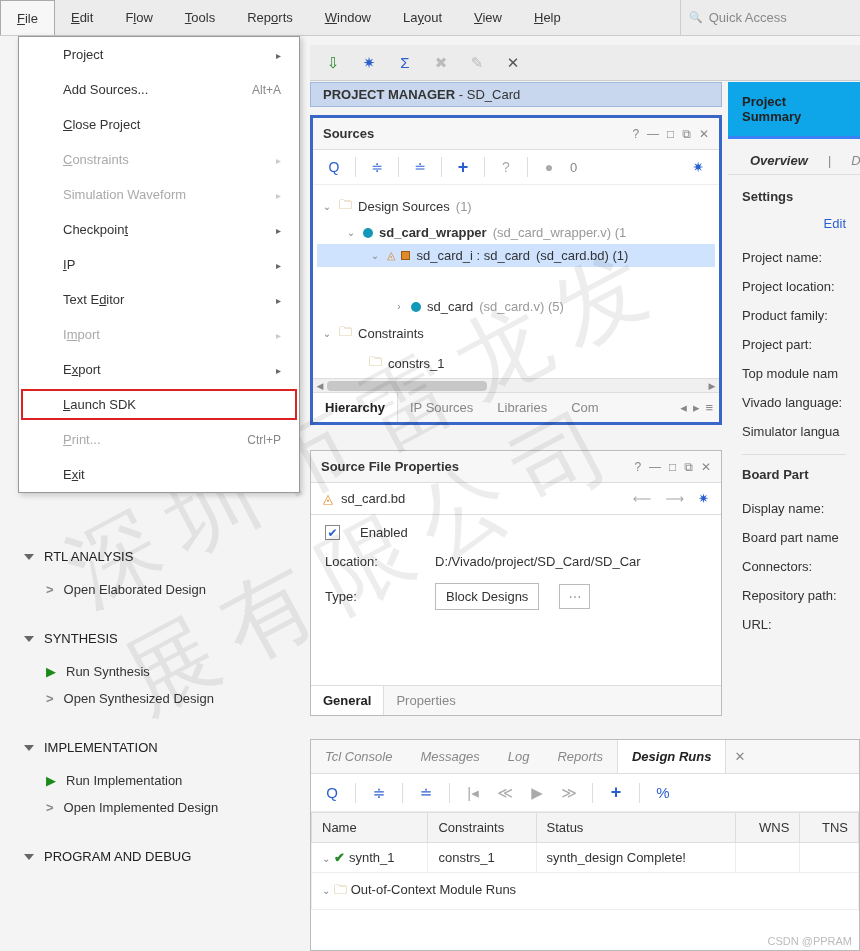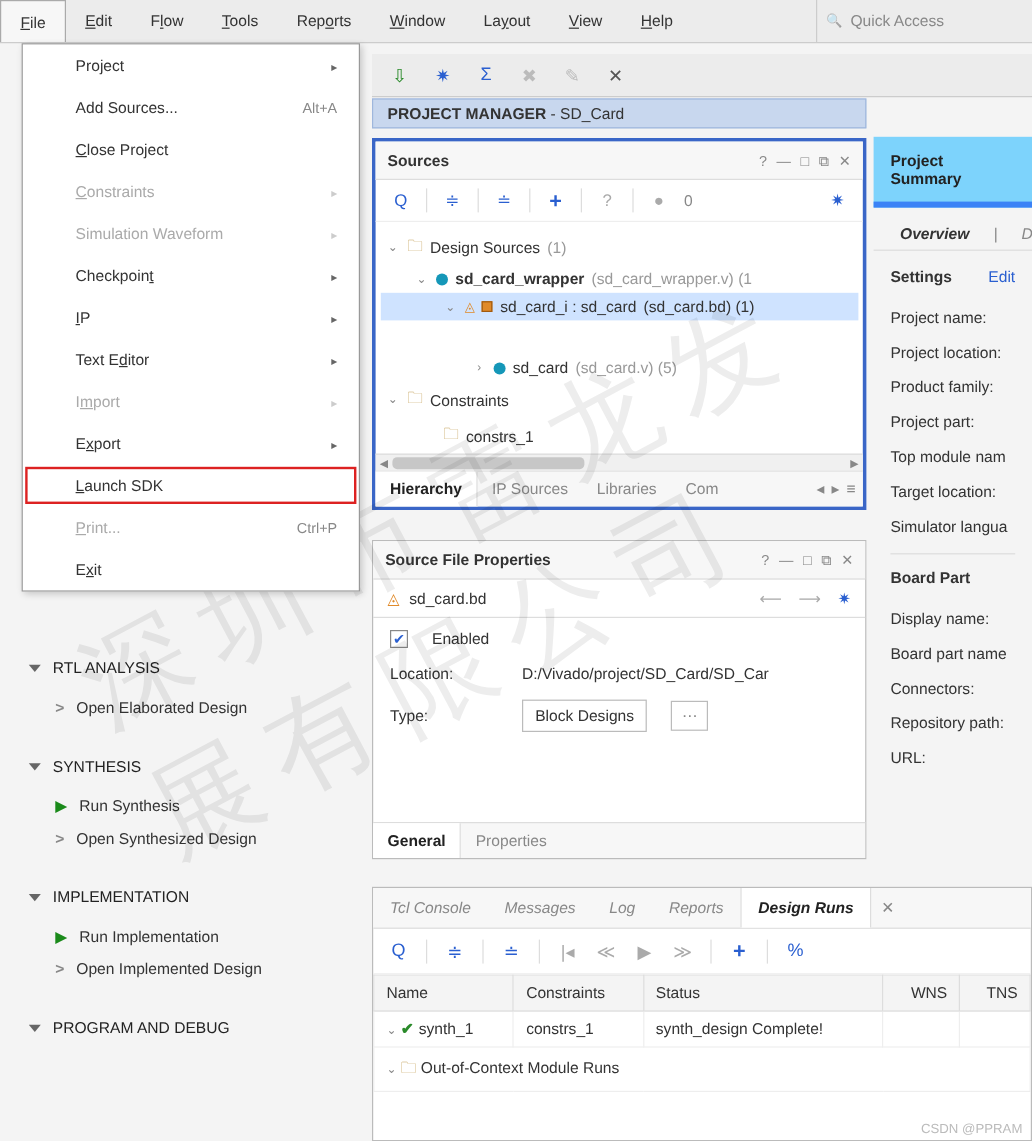--- a/index.html
+++ b/index.html
@@ -74,26 +74,26 @@
   .props-filebar { display: flex; align-items: center; padding: 8px 12px; border-bottom: 1px solid #ddd; gap: 8px; }
   .props-filebar .nav { display: flex; gap: 14px; margin-left: auto; color: #aaa; }
   .prop-row { display: flex; align-items: center; gap: 20px; }
   .prop-row .lab { width: 90px; color: #333; }
   .prop-row .val { color: #333; }
   .field-box { border: 1px solid #bbb; padding: 5px 10px; background: #fff; }
   .dots-btn { border: 1px solid #bbb; padding: 4px 8px; background: #fff; color: #888; }
   .check { width: 15px; height: 15px; border: 1px solid #888; display: inline-flex; align-items: center; justify-content: center; color: #2a5fd0; font-size: 12px; }
   
   .right { position: absolute; top: 82px; left: 728px; right: 0; bottom: 230px; display: flex; flex-direction: column; }
-  .r-head { padding: 12px 14px; font-weight: 700; color: #222; border-bottom: 5px solid #3b82f6; background: #7dd3fc; margin-top: 32px; }
+  .r-head { padding: 12px 14px; font-weight: 700; color: #222; border-bottom: 3px solid #3b82f6; background: #0ea5e9; }
   .r-tabs { display: flex; padding: 8px 14px 0; gap: 4px; border-bottom: 1px solid #ddd; }
   .r-tabs .rt { padding: 6px 8px; font-weight: 600; font-style: italic; }
   .r-tabs .rt.dim { color: #888; font-weight: 400; }
   .r-sec { padding: 14px; }
-  .r-sec h4 { margin: 0 0 12px; display: flex; align-items: flex-end; gap: 12px; }
+  .r-sec h4 { margin: 0 0 12px; display: flex; align-items: flex-start; gap: 12px; flex-direction: column; }
   .r-sec .edit { color: #2a5fd0; font-weight: 400; margin-left: auto; }
   .r-line { padding: 7px 0; color: #333; }
   .r-divider { height: 1px; background: #ddd; margin: 8px 0 12px; }
   
   .runs { position: absolute; left: 310px; right: 0; bottom: 0; height: 212px; border: 1px solid #bbb; background: #fff; display: flex; flex-direction: column; }
   .runs-tabs { display: flex; background: #f7f7f7; border-bottom: 1px solid #ddd; }
   .runs-tabs .tab { padding: 9px 14px; color: #888; cursor: default; font-style: italic; }
   .runs-tabs .tab.active { background: #fff; color: #222; font-weight: 600; border-left: 1px solid #ddd; border-right: 1px solid #ddd; }
   .runs-tabs .x { padding: 9px 8px; color: #888; }
   .runs-tb { display: flex; align-items: center; gap: 14px; padding: 8px 12px; border-bottom: 1px solid #eee; }
@@ -376,21 +376,21 @@
   <div class="r-sec">
     <h4>
         <span>Settings</span>
         <span class="edit">Edit</span>
       </h4>
     <div class="r-line">Project name:</div>
     <div class="r-line">Project location:</div>
     <div class="r-line">Product family:</div>
     <div class="r-line">Project part:</div>
     <div class="r-line">Top module nam</div>
-    <div class="r-line">Target location:</div>
+    <div class="r-line">Vivado language:</div>
     <div class="r-line">Simulator langua</div>
     <div class="r-divider"></div>
     <h4>Board Part</h4>
     <div class="r-line">Display name:</div>
     <div class="r-line">Board part name</div>
     <div class="r-line">Connectors:</div>
     <div class="r-line">Repository path:</div>
     <div class="r-line">URL:</div>
   </div>
 </div>

